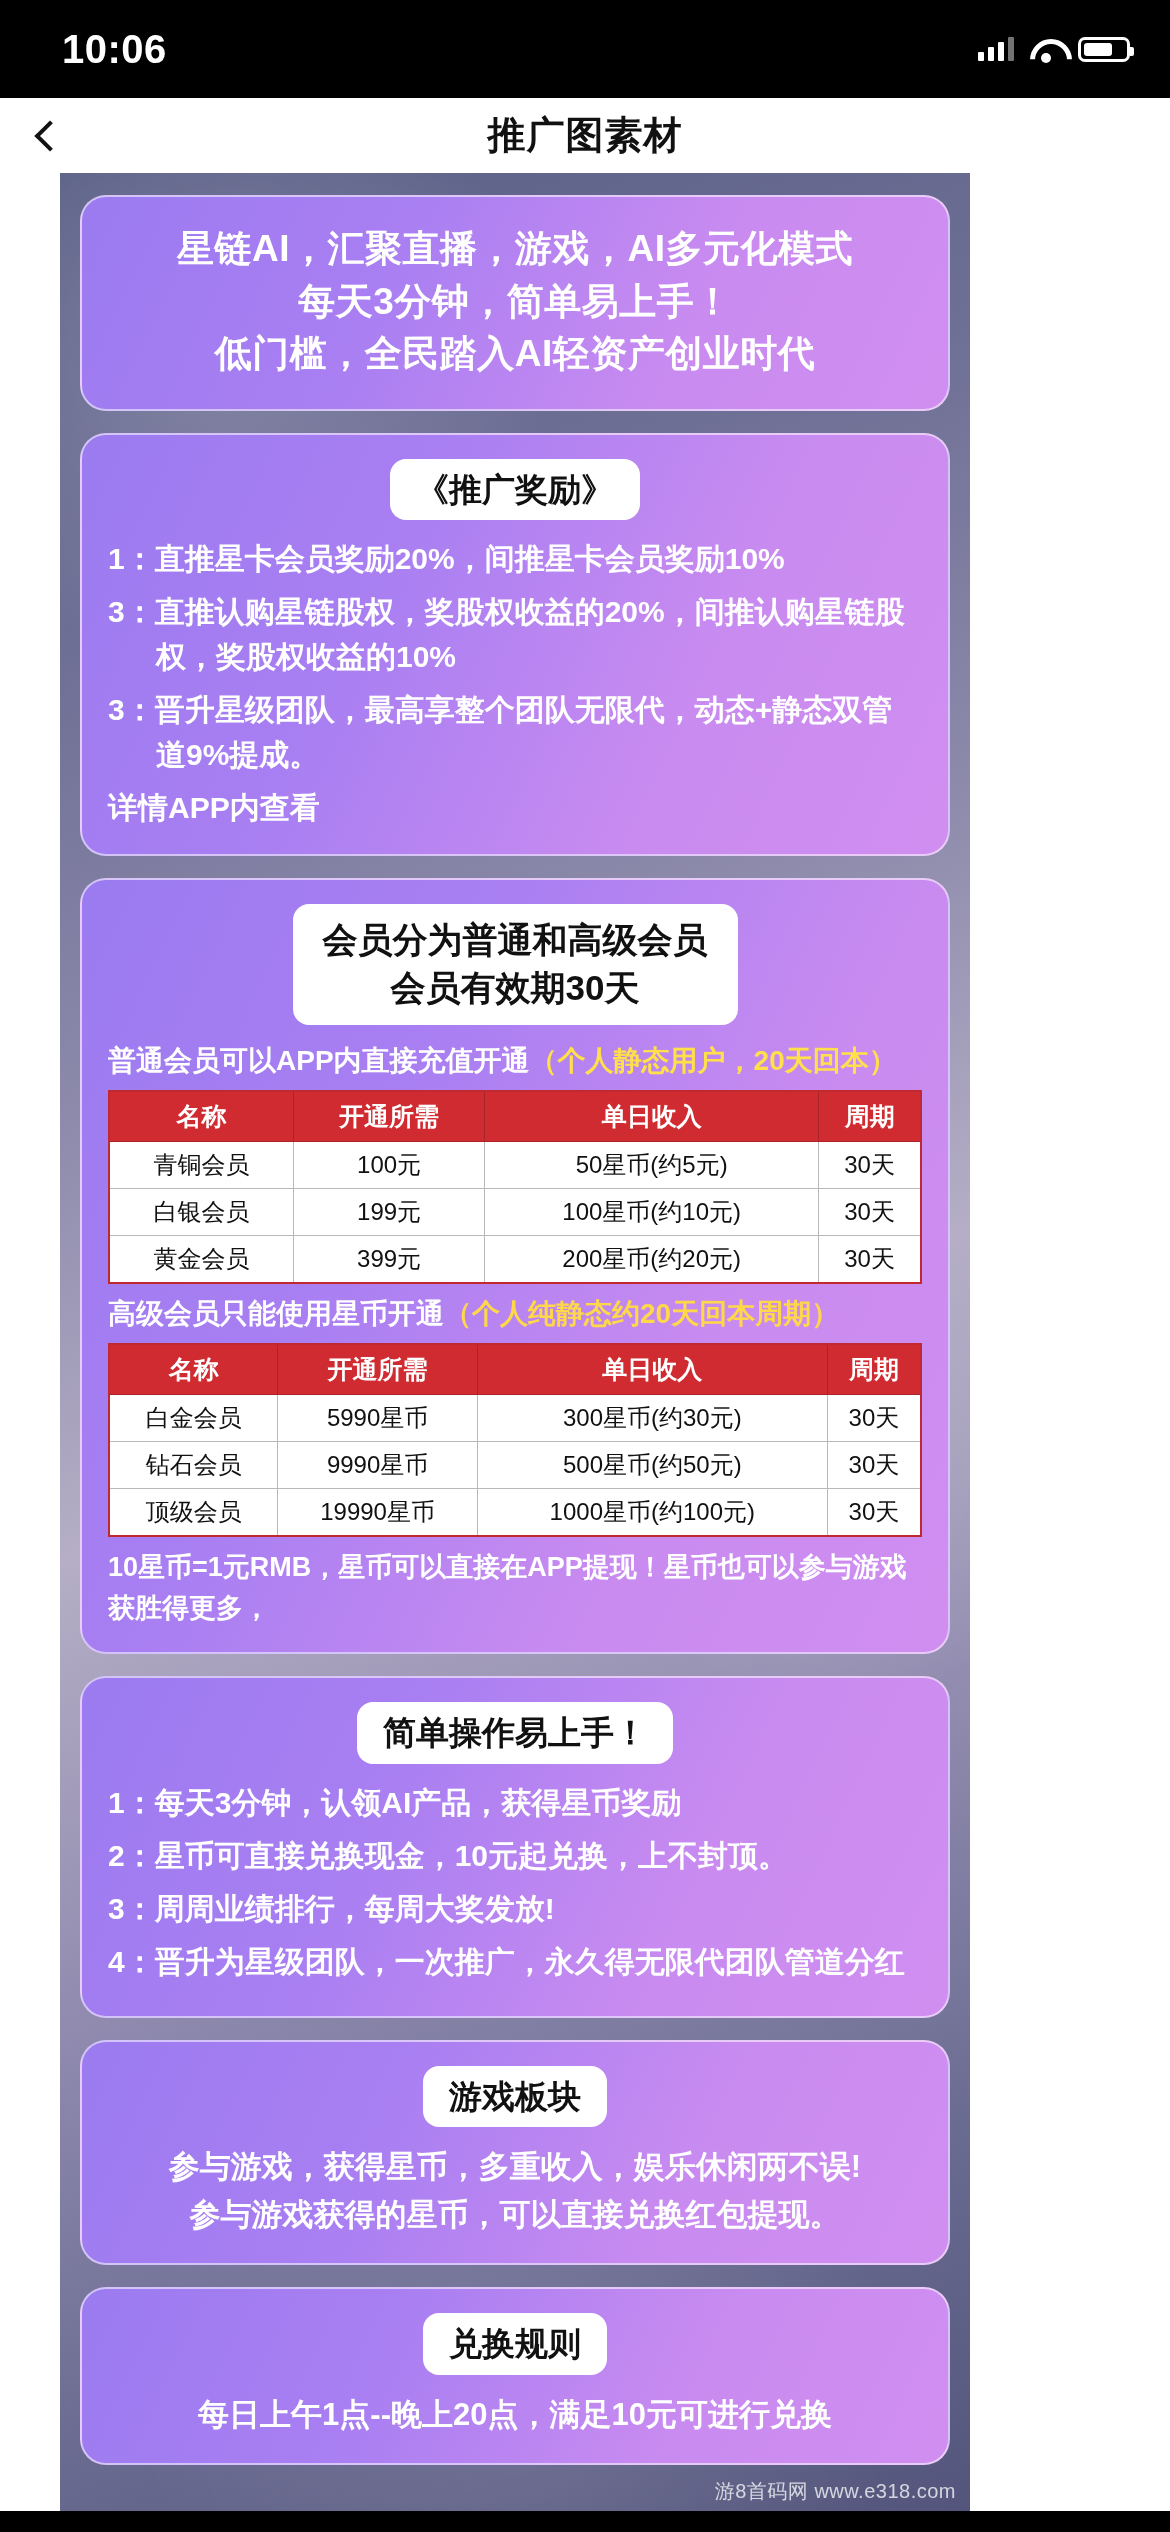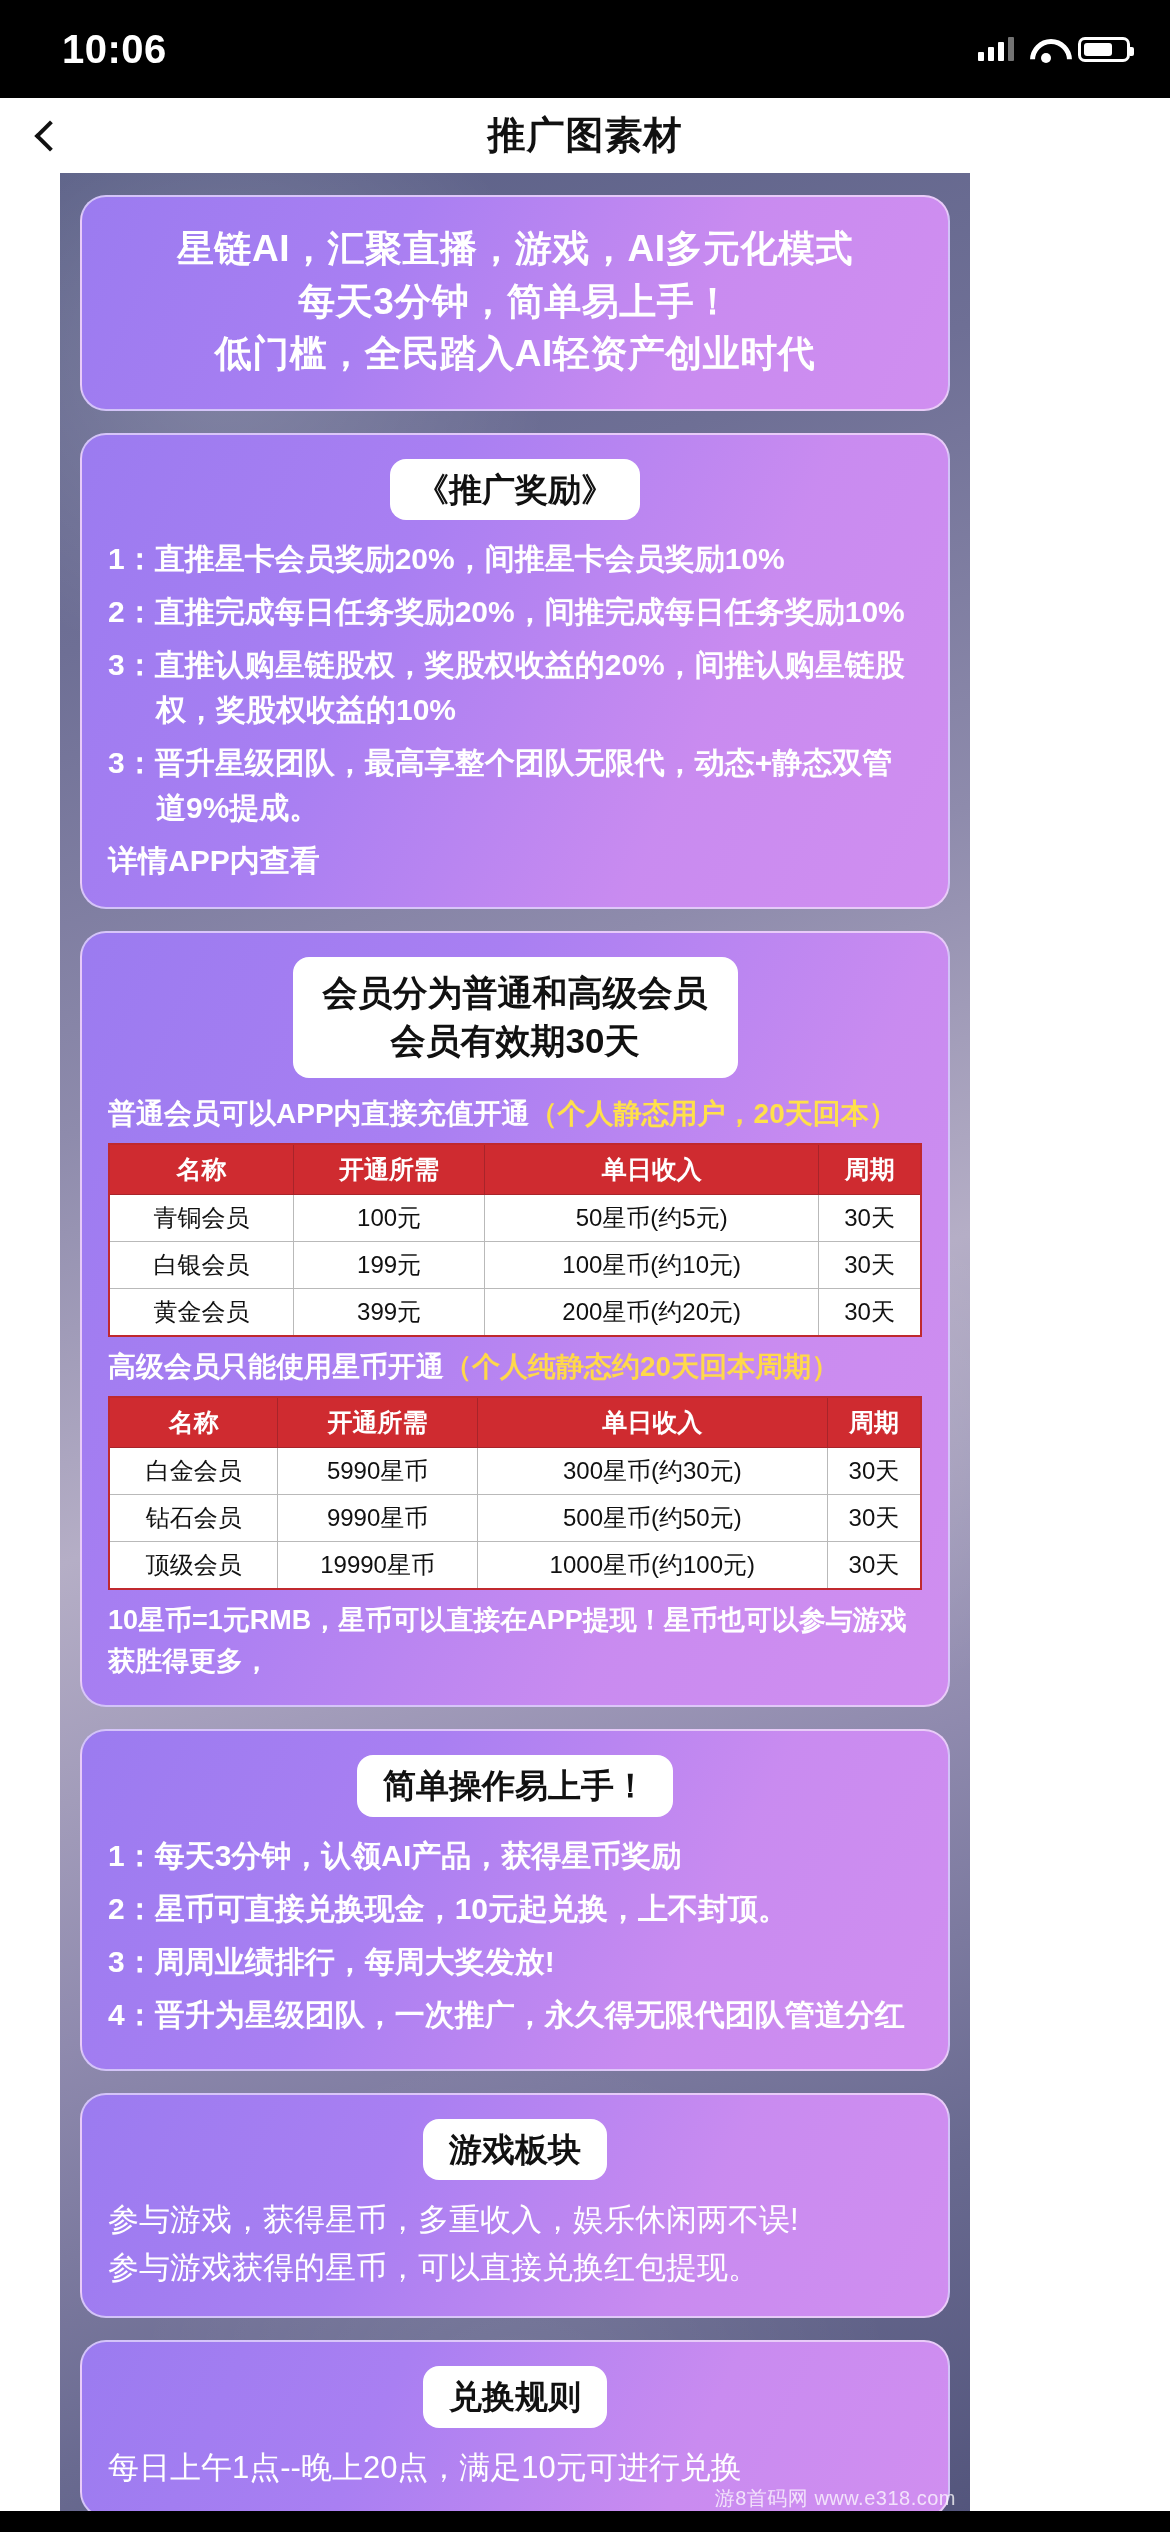--- a/index.html
+++ b/index.html
@@ -212,23 +212,23 @@
   }
 
   .note {
     font-size: 27px;
     font-weight: bold;
     line-height: 1.5;
     margin-top: 10px;
   }
 
   .center-line {
-    text-align: left;
+    text-align: center;
     font-size: 31px;
-    font-weight: normal;
+    font-weight: bold;
     line-height: 1.55;
   }
 
   .clip-bottom { position: relative; }
   .watermark {
     position: absolute;
     right: 14px;
     bottom: 6px;
     color: rgba(255,255,255,.75);
     font-size: 20px;
@@ -267,21 +267,20 @@
 
     <div class="card headline">
       <p>星链AI，汇聚直播，游戏，AI多元化模式</p>
       <p>每天3分钟，简单易上手！</p>
       <p>低门槛，全民踏入AI轻资产创业时代</p>
     </div>
 
     <div class="card">
       <span class="pill">《推广奖励》</span>
       <div class="line indent">1：直推星卡会员奖励20%，间推星卡会员奖励10%</div>
-      <div class="line indent">2：直推完成每日任务奖励20%，间推完成每日任务奖励10%</div>
       <div class="line indent">3：直推认购星链股权，奖股权收益的20%，间推认购星链股权，奖股权收益的10%</div>
       <div class="line indent">3：晋升星级团队，最高享整个团队无限代，动态+静态双管道9%提成。</div>
       <div class="plain">详情APP内查看</div>
     </div>
 
     <div class="card">
       <span class="pill two-line">
         <span>会员分为普通和高级会员</span><br>
         <span>会员有效期30天</span>
       </span>

